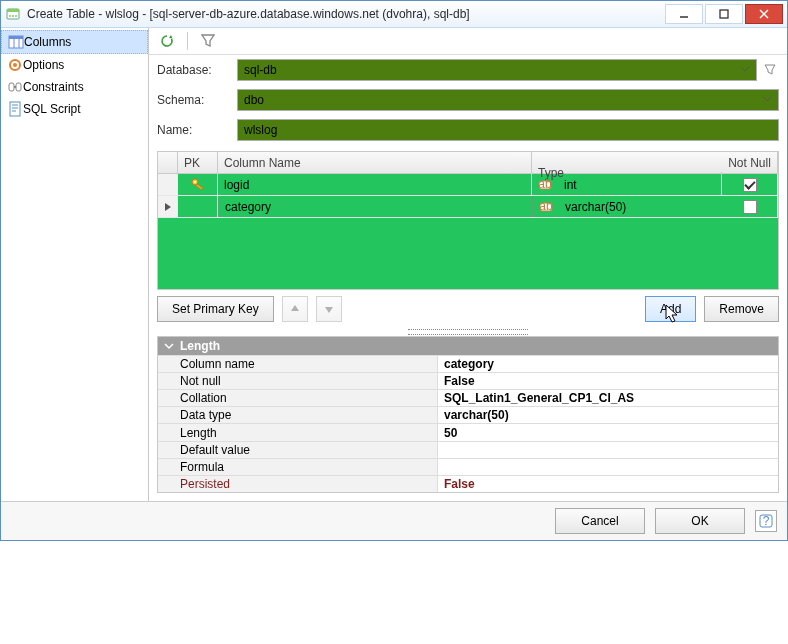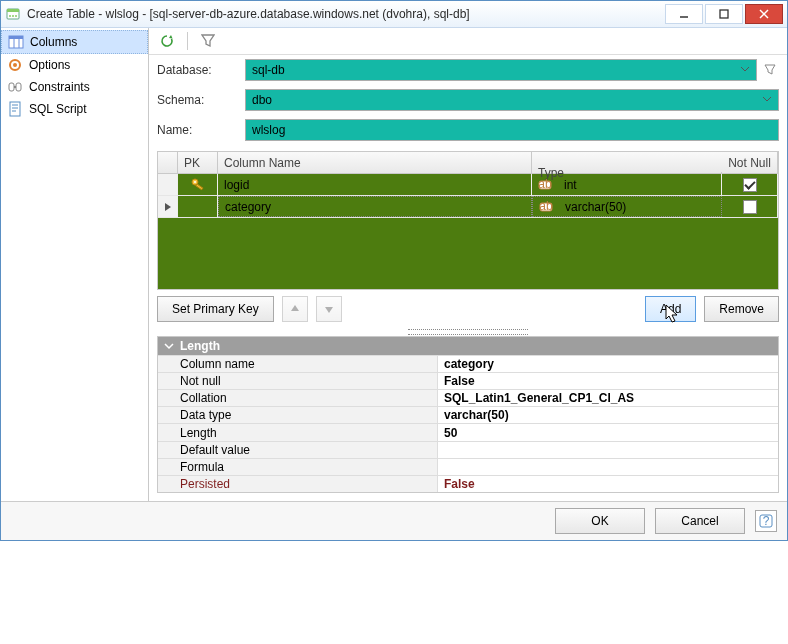--- a/index.html
+++ b/index.html
@@ -6,34 +6,34 @@
   html, body { width: 788px; height: 644px; overflow: hidden; background: #fff; }
   .window { width: 788px; height: 541px; border: 1px solid #5a8fc3; display: flex; flex-direction: column; background: #fff; }
   .titlebar { height: 28px; background: linear-gradient(#fff,#eaf2fb); display: flex; align-items: center; padding: 0 4px; border-bottom: 1px solid #c7d8ec; }
   .titlebar .icon { width: 16px; height: 16px; margin-right: 6px; }
   .titlebar .title { flex: 1; color: #2a2a2a; font-size: 12px; }
   .winbtn { width: 38px; height: 20px; margin-left: 2px; display: flex; align-items: center; justify-content: center; background: #fff; border: 1px solid #c7d8ec; }
   .winbtn.close { background: #d9493c; border-color: #a3322a; }
   .winbtn svg { display: block; }
   .body { flex: 1 1 auto; display: flex; min-height: 0; }
   .sidebar { width: 148px; border-right: 1px solid #c9c9c9; background: #fff; padding-top: 2px; }
-  .sidebar-item { display: flex; align-items: center; padding: 3px 6px; gap: 6px; cursor: pointer; text-align: right; }
+  .sidebar-item { display: flex; align-items: center; padding: 3px 6px; cursor: pointer; text-align: right; }
   .sidebar-item.selected { background: #cfe4ff; border: 1px dotted #8fb5e0; }
   .sb-icon { width: 16px; height: 16px; display: inline-block; }
   .main { flex: 1; display: flex; flex-direction: column; min-width: 0; }
   .toolbar { height: 28px; display: flex; align-items: center; gap: 10px; padding: 0 8px; border-bottom: 1px solid #ddd; }
   .tbtn { width: 20px; height: 20px; display: inline-flex; align-items: center; justify-content: center; cursor: pointer; }
   .vsep { width: 1px; height: 18px; background: #ccc; }
-  .formrow { display: flex; align-items: center; padding: 4px 8px; gap: 10px; }
+  .formrow { display: flex; align-items: center; padding: 4px 8px; gap: 2px; }
   .formrow label { width: 78px; color: #333; }
   .formrow .control { flex: 1; display: flex; align-items: stretch; }
-  .combo, .textbox { flex: 1; border: 1px solid #adadad; background: #14b8a6; height: 22px; display: flex; align-items: center; padding: 0 6px; }
+  .combo, .textbox { flex: 1; border: 1px solid #adadad; background: #4d7c0f; height: 22px; display: flex; align-items: center; padding: 0 6px; }
   .combo .arrow { margin-left: auto; }
   .minifilter { width: 18px; margin-left: 4px; display: flex; align-items: center; justify-content: center; }
-  .grid { margin: 6px 8px 0 8px; border: 1px solid #c9c9c9; display: flex; flex-direction: column; height: 144px; background: #4d7c0f; }
+  .grid { margin: 6px 8px 0 8px; border: 1px solid #c9c9c9; display: flex; flex-direction: column; height: 144px; background: #22c55e; }
   .grid-head { display: flex; background: linear-gradient(#f9f9f9,#e9e9e9); border-bottom: 1px solid #c9c9c9; height: 22px; }
   .gh { border-right: 1px solid #c9c9c9; display: flex; align-items: center; padding: 0 6px; color: #444; }
   .gh.sel { width: 20px; }
   .gh.pk { width: 40px; }
   .gh.name { flex: 1; }
   .gh.type { width: 190px; margin-top: 20px; }
   .gh.nn { width: 56px; justify-content: center; }
   .grid-row { display: flex; height: 22px; border-bottom: 1px solid #e6e6e6; align-items: stretch; }
   .gc { border-right: 1px solid #eee; display: flex; align-items: center; padding: 0 6px; }
   .gc.sel { width: 20px; justify-content: center; background: #f2f2f2; }
@@ -303,22 +303,22 @@
         <div class="prow">
             <div class="plabel dim">Persisted</div>
             <div class="pval dim">False</div>
           </div>
       </div>
       <div style="height:8px"></div>
     </div>
   </div>
 
   <div class="footer">
+    <button class="btn">Cancel</button>
     <button class="btn">OK</button>
-    <button class="btn">Cancel</button>
     <span class="help">
         <svg width="14" height="14" viewBox="0 0 14 14">
           <rect x="1" y="1" width="12" height="12" rx="2" fill="none" stroke="#5a8fc3"></rect>
           <text x="7" y="11" text-anchor="middle" font-size="10" fill="#5a8fc3">?</text>
         </svg>
       </span>
   </div>
 </div>
 
 <svg class="cursor" style="left:665px; top:304px" viewBox="0 0 14 20">

